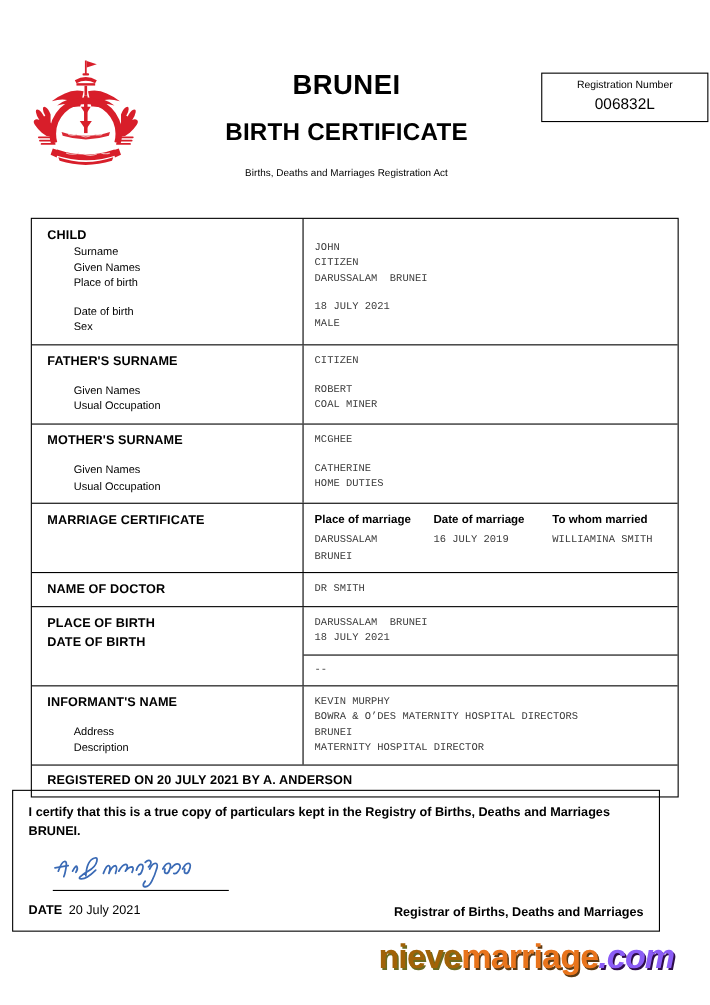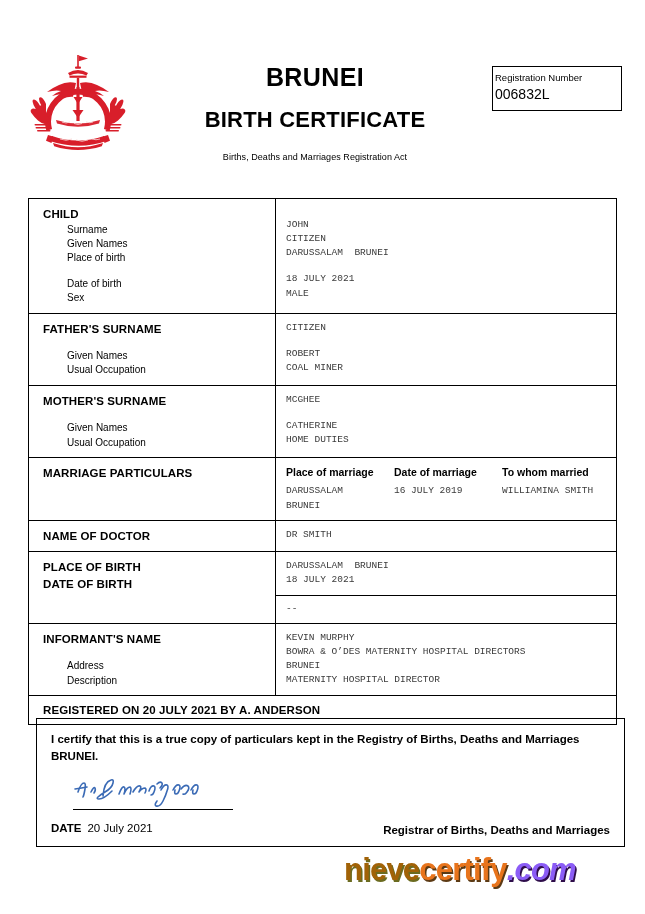--- a/index.html
+++ b/index.html
@@ -55,23 +55,23 @@
     line-height: 1.1;
   }
   .title-act {
     font-size: 9px;
     margin-top: 20px;
     letter-spacing: 0.05px;
   }
   .regbox {
     position: absolute;
     left: 492px; top: 20px;
-    width: 130px;
+    width: 152px;
     border: 1px solid #000;
-    text-align: left;
+    text-align: center;
     padding: 5px 2px 6px 2px;
     box-sizing: border-box;
   }
   .regbox-label {
     font-size: 9.5px;
     line-height: 1.3;
   }
   .regbox-value {
     font-size: 14px;
     line-height: 1.3;
@@ -158,21 +158,21 @@
   .registered-row {
     font-size: 11.5px;
     font-weight: bold;
     letter-spacing: 0.1px;
     padding: 8px 0 8px 14px;
   }
 
   
   .certify-box {
     position: absolute;
-    left: 36px; top: 718px;
+    left: 11px; top: 718px;
     width: 589px;
     border: 1px solid #000;
     box-sizing: border-box;
     padding: 12px 14px 10px 14px;
   }
   .certify-text {
     font-size: 11.5px;
     font-weight: bold;
     line-height: 1.45;
   }
@@ -347,21 +347,21 @@
       <div class="col-right">
         <div class="mono">MCGHEE</div>
         <div class="mono-blank"></div>
         <div class="mono">CATHERINE</div>
         <div class="mono">HOME DUTIES</div>
       </div>
     </div>
 
     <div class="row">
       <div class="col-left">
-        <div class="sec-title">MARRIAGE PARTICULARS</div>
+        <div class="sec-title">MARRIAGE CERTIFICATE</div>
       </div>
       <div class="col-right">
         <div class="mar-head">
           <div class="mar-c1">Place of marriage</div>
           <div class="mar-c2">Date of marriage</div>
           <div class="mar-c3">To whom married</div>
         </div>
         <div class="mar-vals">
           <div class="mar-c1">
             <div class="mono">DARUSSALAM</div>
@@ -447,16 +447,16 @@
 
     <div class="certify-footer">
       <div>
         <span class="date-label">DATE</span><span class="date-value">20 July 2021</span>
       </div>
       <div class="registrar-label">Registrar of Births, Deaths and Marriages</div>
     </div>
   </div>
 
   <div class="watermark">
-    <span class="wm-a">nieve</span><span class="wm-b">certify</span><span class="wm-c">.com</span>
+    <span class="wm-a">nieve</span><span class="wm-b">marriage</span><span class="wm-c">.com</span>
   </div>
 
 </div>
 
 </body></html>

